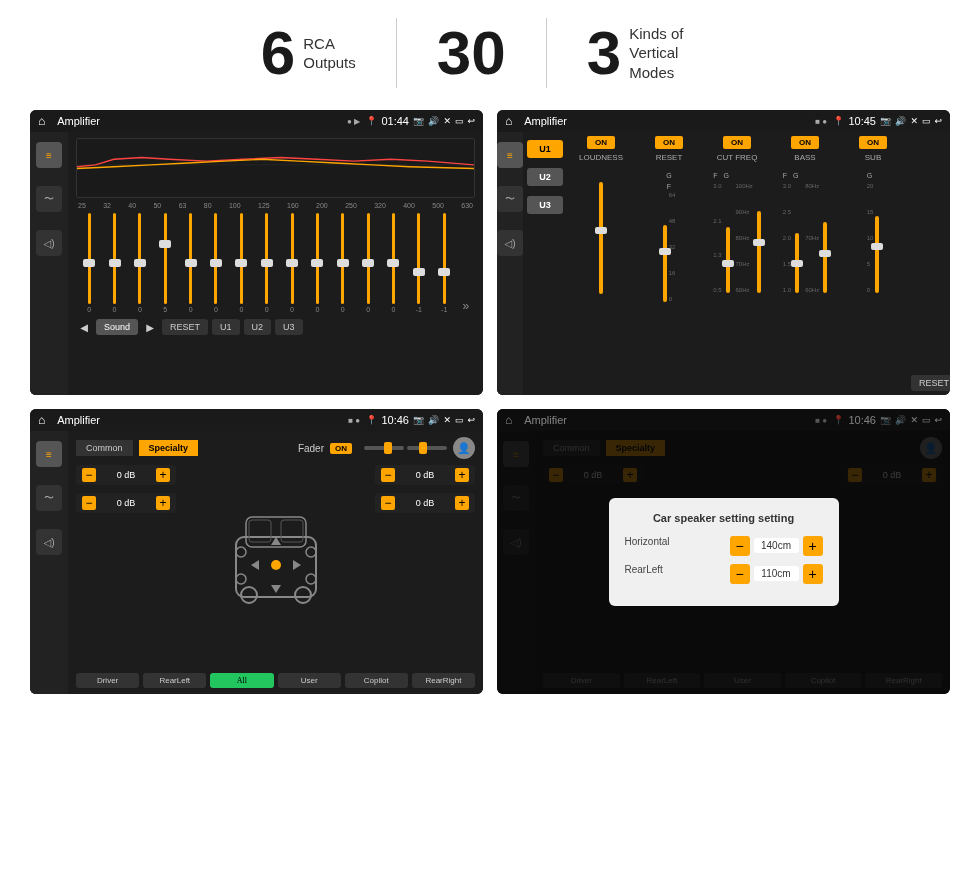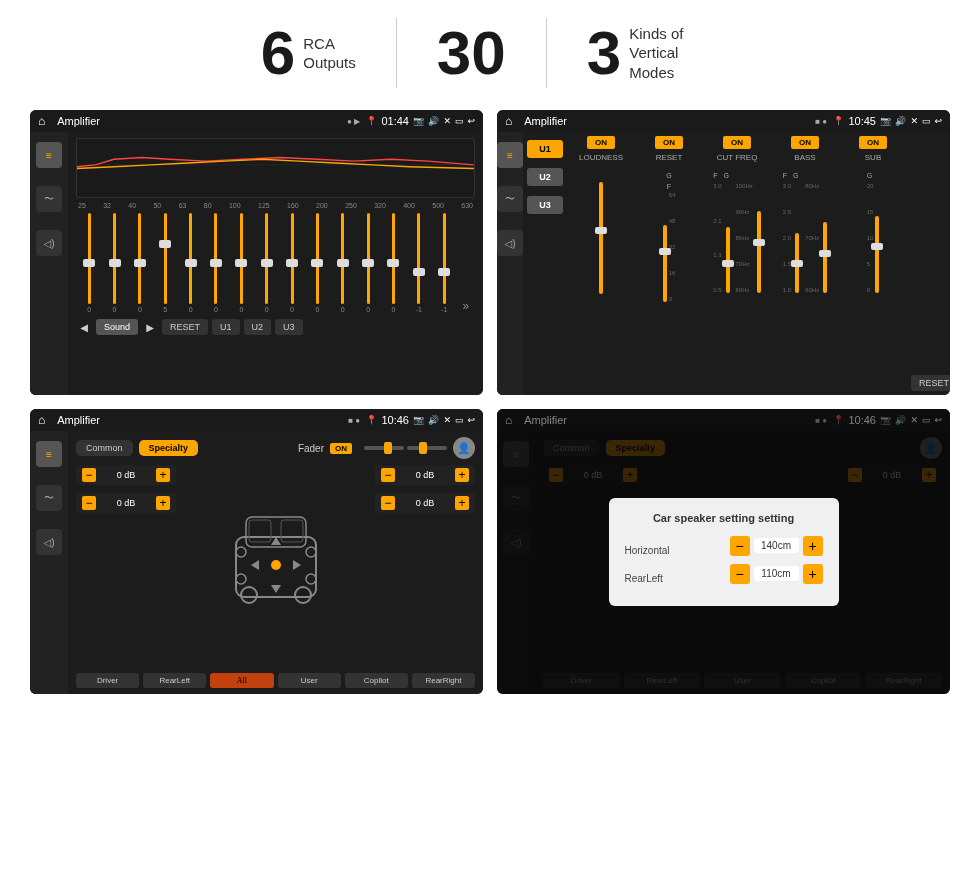--- a/index.html
+++ b/index.html
@@ -350,21 +350,21 @@
       display: flex;
       align-items: center;
       gap: 6px;
       margin-bottom: 6px;
     }
 
     .tab-btn {
       background: #333;
       color: #ccc;
       border: none;
-      border-radius: 5px;
+      border-radius: 0;
       font-size: 9px;
       padding: 3px 10px;
       cursor: pointer;
     }
 
     .tab-btn.active {
       background: #ffa500;
       color: #000;
       font-weight: bold;
     }
@@ -482,21 +482,21 @@
       border: none;
       border-radius: 3px;
       font-size: 8px;
       padding: 3px 8px;
       cursor: pointer;
       flex: 1;
       text-align: center;
     }
 
     .fader-small-btn.active {
-      background: #c2410c;
+      background: #22c55e;
       color: #000;
       font-family: Liberation Serif, serif;
     }
 
     
     .dialog-overlay {
       position: absolute;
       inset: 0;
       background: rgba(0,0,0,0.5);
       display: flex;
@@ -514,21 +514,21 @@
     .dialog-title {
       font-size: 11px;
       font-weight: bold;
       color: #333;
       margin-bottom: 12px;
       text-align: center;
     }
 
     .dialog-row {
       display: flex;
-      align-items: flex-end;
+      align-items: flex-start;
       justify-content: space-between;
       margin-bottom: 8px;
     }
 
     .dialog-row-label {
       font-size: 10px;
       color: #444;
     }
 
     .dialog-stepper {

